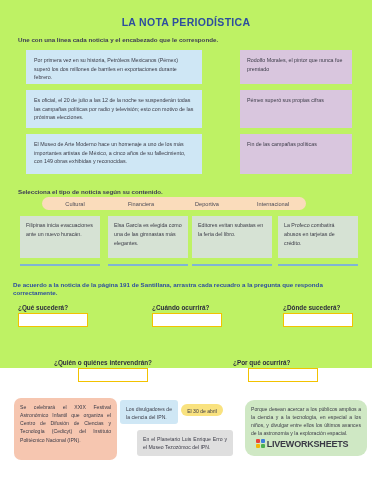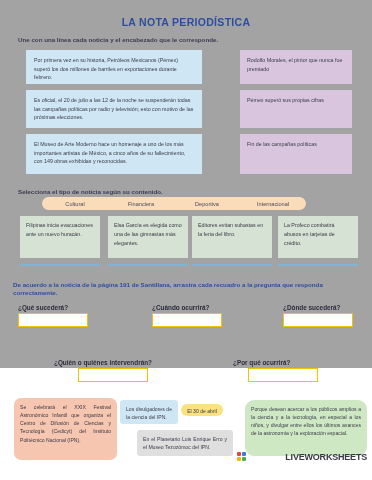--- a/index.html
+++ b/index.html
@@ -13,21 +13,21 @@
     position: relative;
     overflow: hidden;
     font-family: "Liberation Sans", sans-serif;
     color: #333333;
   }
   .page {
     position: absolute;
     left: 0; top: 0;
     width: 372px;
     height: 368px;
-    background: #a3a3a3;
+    background: #bef264;
   }
 
   
   .title {
     position: absolute;
     left: 0;
     top: 16px;
     width: 372px;
     text-align: center;
     font-size: 10.5px;
@@ -191,26 +191,26 @@
     left: 245px; top: 400px;
     width: 122px; height: 56px;
     background: #cfe8c4;
     border-radius: 9px;
   }
 
   
   .footer {
     position: absolute;
     left: 237px;
-    top: 450px;
+    top: 437px;
     width: 130px;
     height: 13px;
     display: flex;
     align-items: center;
-    justify-content: space-between;
+    justify-content: center;
   }
   .lw-mark {
     width: 9px;
     height: 9px;
     display: grid;
     grid-template-columns: 1fr 1fr;
     grid-template-rows: 1fr 1fr;
     gap: 1px;
     margin-right: 2px;
   }

